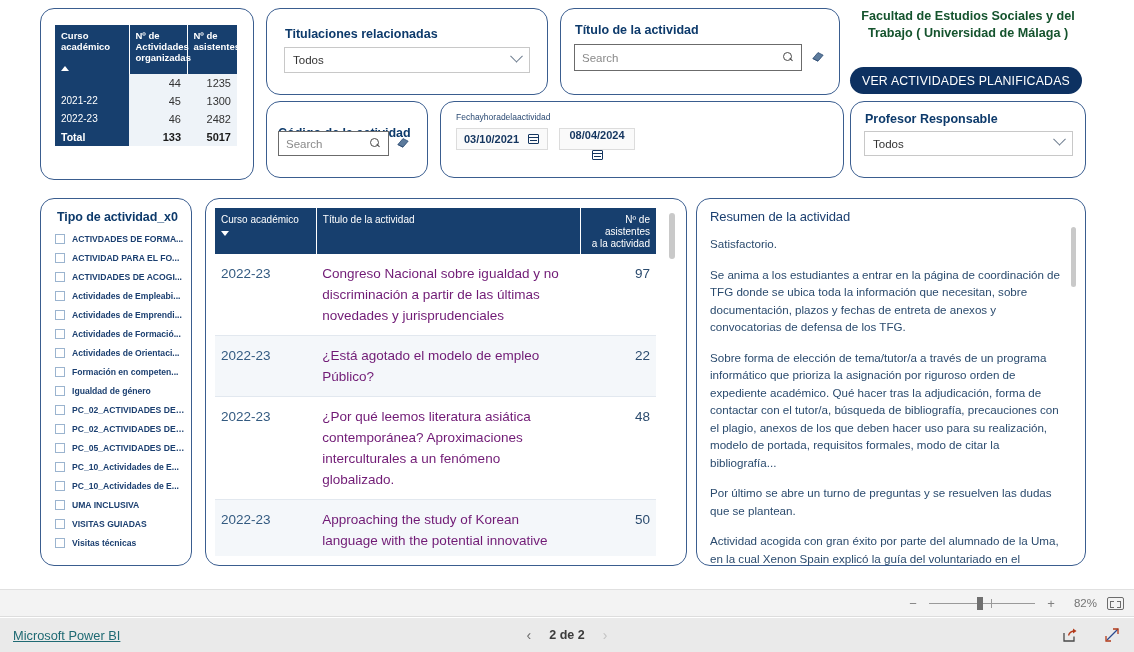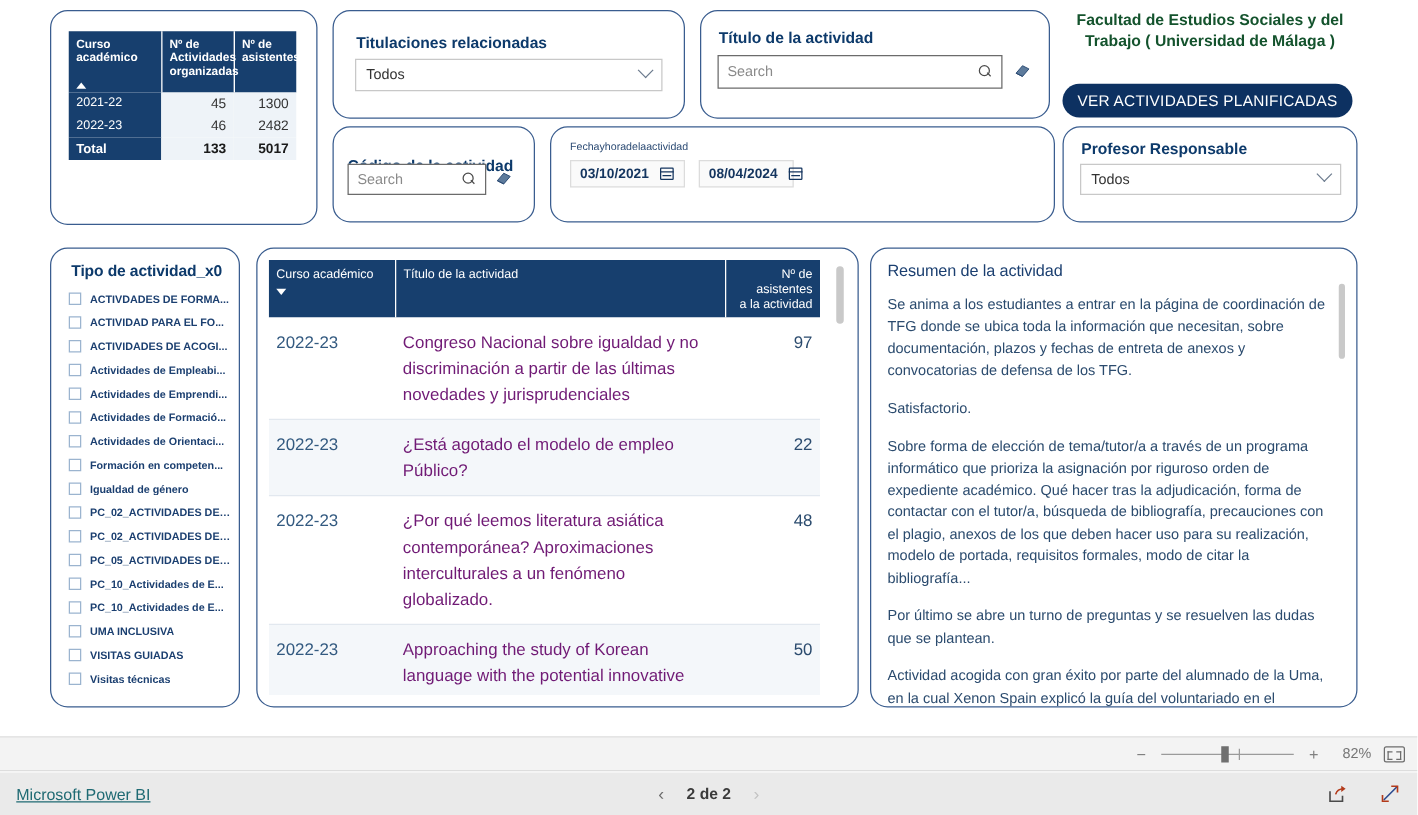--- a/index.html
+++ b/index.html
@@ -227,20 +227,25 @@
             <span>organizadas</span>
           </th>
           <th class="c3">
             <span>Nº de</span><br>
             <span>asistentes</span>
           </th>
         </tr>
       </thead>
       <tbody>
         <tr>
+          <td class="lbl"></td>
+          <td class="num">44</td>
+          <td class="num">1235</td>
+        </tr>
+        <tr>
           <td class="lbl">2021-22</td>
           <td class="num">45</td>
           <td class="num">1300</td>
         </tr>
         <tr>
           <td class="lbl">2022-23</td>
           <td class="num">46</td>
           <td class="num">2482</td>
         </tr>
         <tr class="total">
@@ -283,21 +288,21 @@
       <path d="M2 10 L8 13" stroke="#2b4a73" stroke-width="0.9" fill="none"></path>
     </svg>
   </div>
 
   <div class="card" id="fecha-card">
     <div class="date-cap" style="left:15px; top:10px;">Fechayhoradelaactividad</div>
     <div class="datebox" style="left:15px; top:26px; width:92px; height:22px;">
       <span>03/10/2021</span>
       <span class="cal"></span>
     </div>
-    <div class="datebox" style="left:118px; top:26px; width:76px; height:22px;">
+    <div class="datebox" style="left:118px; top:26px; width:76px; height:22px;flex-direction:column;">
       <span>08/04/2024</span>
       <span class="cal"></span>
     </div>
   </div>
 
   <div class="card" id="profesor-card">
     <div class="slicer-label" style="left:14px; top:10px;">Profesor Responsable</div>
     <div class="dropdown" style="left:13px; top:29px; width:209px; height:25px;">
       <span>Todos</span>
       <span class="chev"></span>
@@ -423,22 +428,22 @@
             </tr>
           </tbody>
       </table>
     </div>
     <div class="tbl-scroll"></div>
   </div>
 
   <div class="card" id="resumen-card">
     <div class="card-title">Resumen de la actividad</div>
     <div class="resumen-body" id="resumen-body">
+        <p>Satisfactorio.</p>
         <p>Se anima  a los estudiantes a entrar en la página de coordinación de TFG donde se ubica toda la información que necesitan, sobre documentación, plazos y fechas de entreta de anexos y convocatorias de defensa de los TFG.</p>
-        <p>Satisfactorio.</p>
         <p>Sobre forma de elección de tema/tutor/a a través de un programa informático que prioriza la asignación por riguroso orden de expediente académico. Qué hacer tras la adjudicación, forma de contactar con el tutor/a, búsqueda de bibliografía, precauciones con el plagio, anexos de los que deben hacer uso para su realización, modelo de portada, requisitos formales, modo de citar la bibliografía...</p>
         <p>Por último se abre un turno de preguntas y se resuelven las dudas que se plantean.</p>
         <p>Actividad acogida con gran éxito por parte del alumnado de la Uma, en la cual Xenon Spain explicó la guía del voluntariado en el colectivo</p>
       </div>
     <div class="res-scroll"></div>
   </div>
 
   <div id="status-bar">
     <span class="zoom-minus">−</span>
     <span class="zoom-track">

